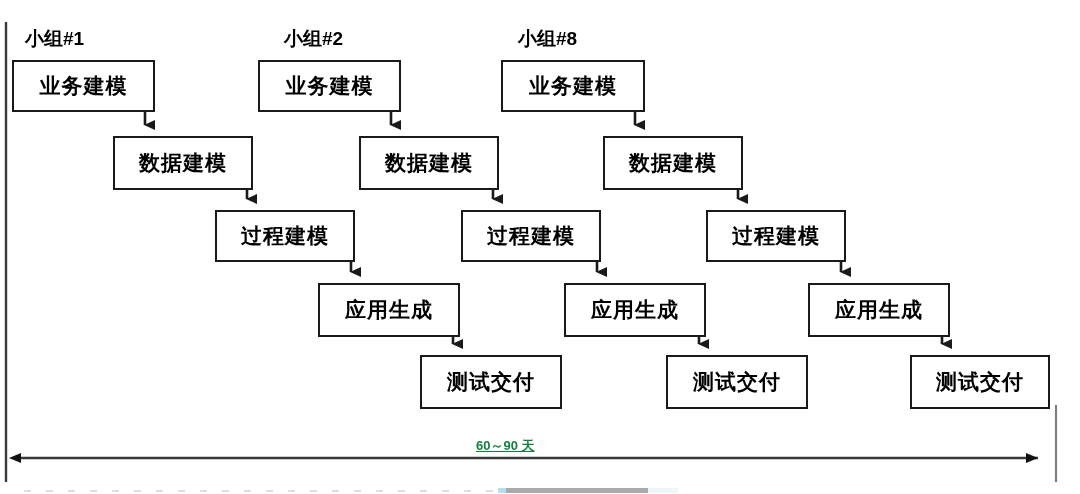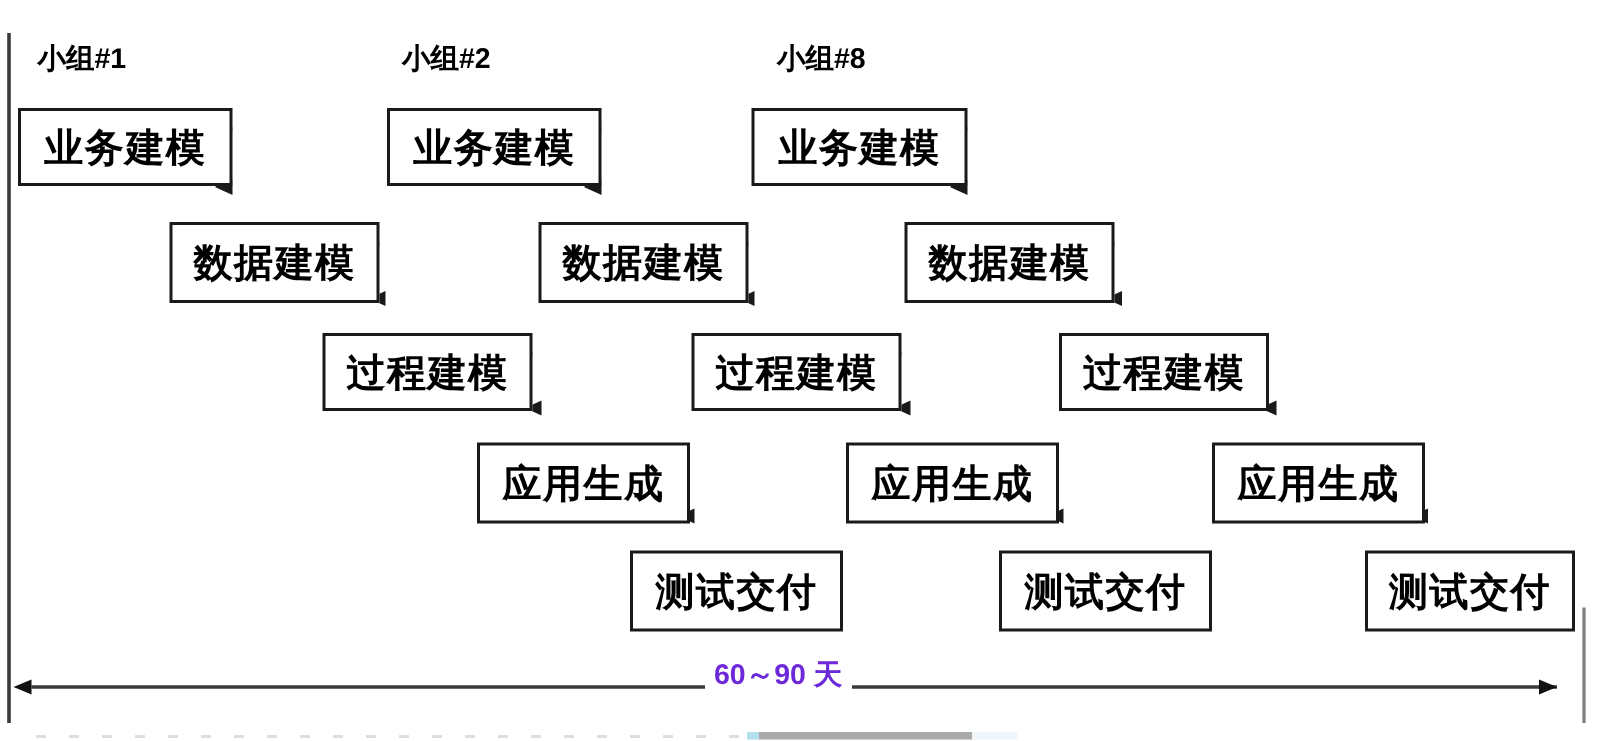--- a/index.html
+++ b/index.html
@@ -22,35 +22,35 @@
     letter-spacing:0px;
   }
   .node{
     position:absolute;
     box-sizing:border-box;
     border:2px solid #1a1a1a;
     background:#ffffff;
     display:flex;
     align-items:center;
     justify-content:center;
-    font-size:26px;
+    font-size:21px;
     font-weight:bold;
     color:#000;
     white-space:nowrap;
     letter-spacing:1px;
-    margin-top:12px;
   }
   .axis-label{
     position:absolute;
-    font-size:19px;
+    font-size:13px;
     font-weight:bold;
-    color:#6d28d9;
+    color:#15803d;
     background:#ffffff;
     padding:0 6px;
     white-space:nowrap;
+    text-decoration:underline;
   }
   .bottom-artifact{
     position:absolute;
     left:0;bottom:0;
     width:1080px;height:6px;
     overflow:hidden;
     opacity:.35;
   }
   .bottom-artifact .ba-dots{
     position:absolute;left:24px;top:2px;width:470px;height:2px;
@@ -99,21 +99,21 @@
       </g>
   </svg>
 
   <div id="labels-layer">
       <div class="grp-label" style="left: 25px; top: 26px;">小组#1</div>
       <div class="node" style="left: 12px; top: 60px; width: 143px; height: 52px;">业务建模</div>
       <div class="node" style="left: 113px; top: 136px; width: 140px; height: 54px;">数据建模</div>
       <div class="node" style="left: 215px; top: 210px; width: 140px; height: 52px;">过程建模</div>
       <div class="node" style="left: 318px; top: 283px; width: 142px; height: 54px;">应用生成</div>
       <div class="node" style="left: 420px; top: 355px; width: 142px; height: 54px;">测试交付</div>
-      <div class="grp-label" style="left: 268px; top: 26px;">小组#2</div>
+      <div class="grp-label" style="left: 284px; top: 26px;">小组#2</div>
       <div class="node" style="left: 258px; top: 60px; width: 143px; height: 52px;">业务建模</div>
       <div class="node" style="left: 359px; top: 136px; width: 140px; height: 54px;">数据建模</div>
       <div class="node" style="left: 461px; top: 210px; width: 140px; height: 52px;">过程建模</div>
       <div class="node" style="left: 564px; top: 283px; width: 142px; height: 54px;">应用生成</div>
       <div class="node" style="left: 666px; top: 355px; width: 142px; height: 54px;">测试交付</div>
       <div class="grp-label" style="left: 518px; top: 26px;">小组#8</div>
       <div class="node" style="left: 501px; top: 60px; width: 144px; height: 52px;">业务建模</div>
       <div class="node" style="left: 603px; top: 136px; width: 140px; height: 54px;">数据建模</div>
       <div class="node" style="left: 706px; top: 210px; width: 140px; height: 52px;">过程建模</div>
       <div class="node" style="left: 808px; top: 283px; width: 142px; height: 54px;">应用生成</div>

